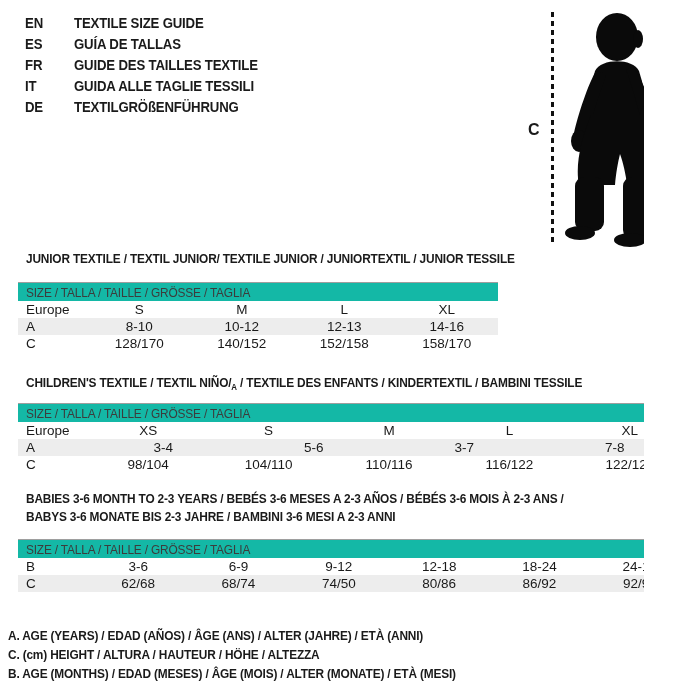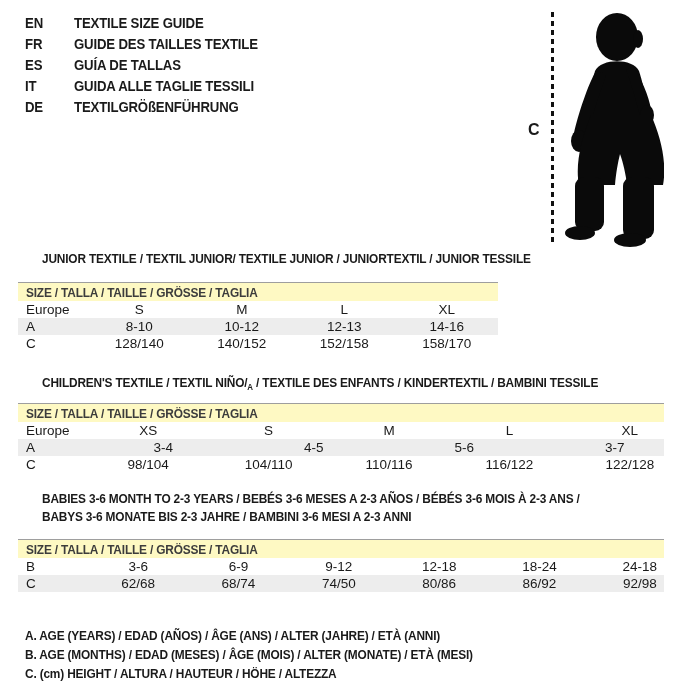--- a/index.html
+++ b/index.html
@@ -1,63 +1,63 @@
 <!DOCTYPE html>
 <html><head>
 <meta charset="utf-8">
 <style>
   html,body{margin:0;padding:0;background:#fff;}
   #page{position:relative;width:644px;height:700px;background:#ffffff;overflow:hidden;
-        font-family:"Liberation Sans","DejaVu Sans",sans-serif;color:#1a1a1a;padding-left:20px;}
+        font-family:"Liberation Sans","DejaVu Sans",sans-serif;color:#1a1a1a;}
   .cond{display:inline-block;transform:scaleX(0.88);transform-origin:0 50%;white-space:nowrap;letter-spacing:-0.2px;}
 
   
   .lang-block{position:absolute;top:12px;left:25px;}
   .lang-row{display:flex;height:21px;line-height:21px;font-weight:700;font-size:15px;}
   .lang-code{width:49px;flex:0 0 49px;}
 
   
   .dash-line{position:absolute;left:551px;top:12px;width:3px;height:231px;
              background:repeating-linear-gradient(180deg,#111 0 5px,transparent 5px 9px);}
   .height-label{position:absolute;left:528px;top:121px;font-weight:700;font-size:16px;}
   .baby-svg{position:absolute;left:561px;top:5px;}
 
   
-  .sec-title{position:absolute;left:42px;font-weight:700;font-size:13.5px;white-space:nowrap;}
+  .sec-title{position:absolute;left:26px;font-weight:700;font-size:13.5px;white-space:nowrap;}
   .sub-a{font-size:9px;vertical-align:-3px;}
 
   
   .table{position:absolute;left:18px;font-size:13.5px;}
-  .thead{height:19px;line-height:19px;background:#fef9c3;border-top:1px solid #9e9e9e;
-         color:#3c3c3c;padding-left:8px;box-sizing:border-box;font-weight:bold;}
+  .thead{height:19px;line-height:19px;background:#14b8a6;border-top:1px solid #9e9e9e;
+         color:#3c3c3c;padding-left:8px;box-sizing:border-box;}
   .trow{display:flex;height:17px;line-height:17px;align-items:flex-end;}
   .trow.alt{background:#ededed;}
   .tlabel{flex:0 0 70px;padding-left:8px;box-sizing:border-box;}
   .tcell{flex:1 1 0;text-align:center;}
 
   
-  .footnotes{position:absolute;left:25px;top:626px;font-weight:700;font-size:13.5px;line-height:19px;}
+  .footnotes{position:absolute;left:8px;top:626px;font-weight:700;font-size:13.5px;line-height:19px;}
 </style>
 </head>
 <body>
 
 <div id="page">
 
   <div class="lang-block">
     <div class="lang-row">
       <span class="lang-code cond">EN</span>
       <span class="cond">TEXTILE SIZE GUIDE</span>
     </div>
     <div class="lang-row">
+      <span class="lang-code cond">ES</span>
+      <span class="cond">GUÍA DE TALLAS</span>
+    </div>
+    <div class="lang-row">
       <span class="lang-code cond">FR</span>
       <span class="cond">GUIDE DES TAILLES TEXTILE</span>
-    </div>
-    <div class="lang-row">
-      <span class="lang-code cond">ES</span>
-      <span class="cond">GUÍA DE TALLAS</span>
     </div>
     <div class="lang-row">
       <span class="lang-code cond">IT</span>
       <span class="cond">GUIDA ALLE TAGLIE TESSILI</span>
     </div>
     <div class="lang-row">
       <span class="lang-code cond">DE</span>
       <span class="cond">TEXTILGRÖßENFÜHRUNG</span>
     </div>
   </div>
@@ -95,21 +95,21 @@
     </div>
     <div class="trow alt">
       <span class="tlabel">A</span>
       <span class="tcell">8-10</span>
       <span class="tcell">10-12</span>
       <span class="tcell">12-13</span>
       <span class="tcell">14-16</span>
     </div>
     <div class="trow">
       <span class="tlabel">C</span>
-      <span class="tcell">128/140</span>
+      <span class="tcell">128/170</span>
       <span class="tcell">140/152</span>
       <span class="tcell">152/158</span>
       <span class="tcell">158/170</span>
     </div>
   </div>
 
   <div class="sec-title" style="top:375px">
     <span class="cond"><span>CHILDREN'S TEXTILE / TEXTIL NIÑO/</span><span class="sub-a">A</span><span> / TEXTILE DES ENFANTS / KINDERTEXTIL / BAMBINI TESSILE</span></span>
   </div>
   <div class="table" style="top:403px;width:672px">
@@ -120,23 +120,23 @@
       <span class="tlabel">Europe</span>
       <span class="tcell">XS</span>
       <span class="tcell">S</span>
       <span class="tcell">M</span>
       <span class="tcell">L</span>
       <span class="tcell">XL</span>
     </div>
     <div class="trow alt">
       <span class="tlabel">A</span>
       <span class="tcell">3-4</span>
-      <span class="tcell">4-5</span>
       <span class="tcell">5-6</span>
       <span class="tcell">3-7</span>
+      <span class="tcell">7-8</span>
     </div>
     <div class="trow">
       <span class="tlabel">C</span>
       <span class="tcell">98/104</span>
       <span class="tcell">104/110</span>
       <span class="tcell">110/116</span>
       <span class="tcell">116/122</span>
       <span class="tcell">122/128</span>
     </div>
   </div>
@@ -164,17 +164,17 @@
       <span class="tcell">68/74</span>
       <span class="tcell">74/50</span>
       <span class="tcell">80/86</span>
       <span class="tcell">86/92</span>
       <span class="tcell">92/98</span>
     </div>
   </div>
 
   <div class="footnotes">
     <div><span class="cond">A. AGE (YEARS) / EDAD (AÑOS) / ÂGE (ANS) / ALTER (JAHRE) / ETÀ (ANNI)</span></div>
+    <div><span class="cond">C. (cm) HEIGHT / ALTURA / HAUTEUR / HÖHE / ALTEZZA</span></div>
     <div><span class="cond">B. AGE (MONTHS) / EDAD (MESES) / ÂGE (MOIS) / ALTER (MONATE) / ETÀ (MESI)</span></div>
-    <div><span class="cond">C. (cm) HEIGHT / ALTURA / HAUTEUR / HÖHE / ALTEZZA</span></div>
   </div>
 
 </div>
 
 </body></html>

